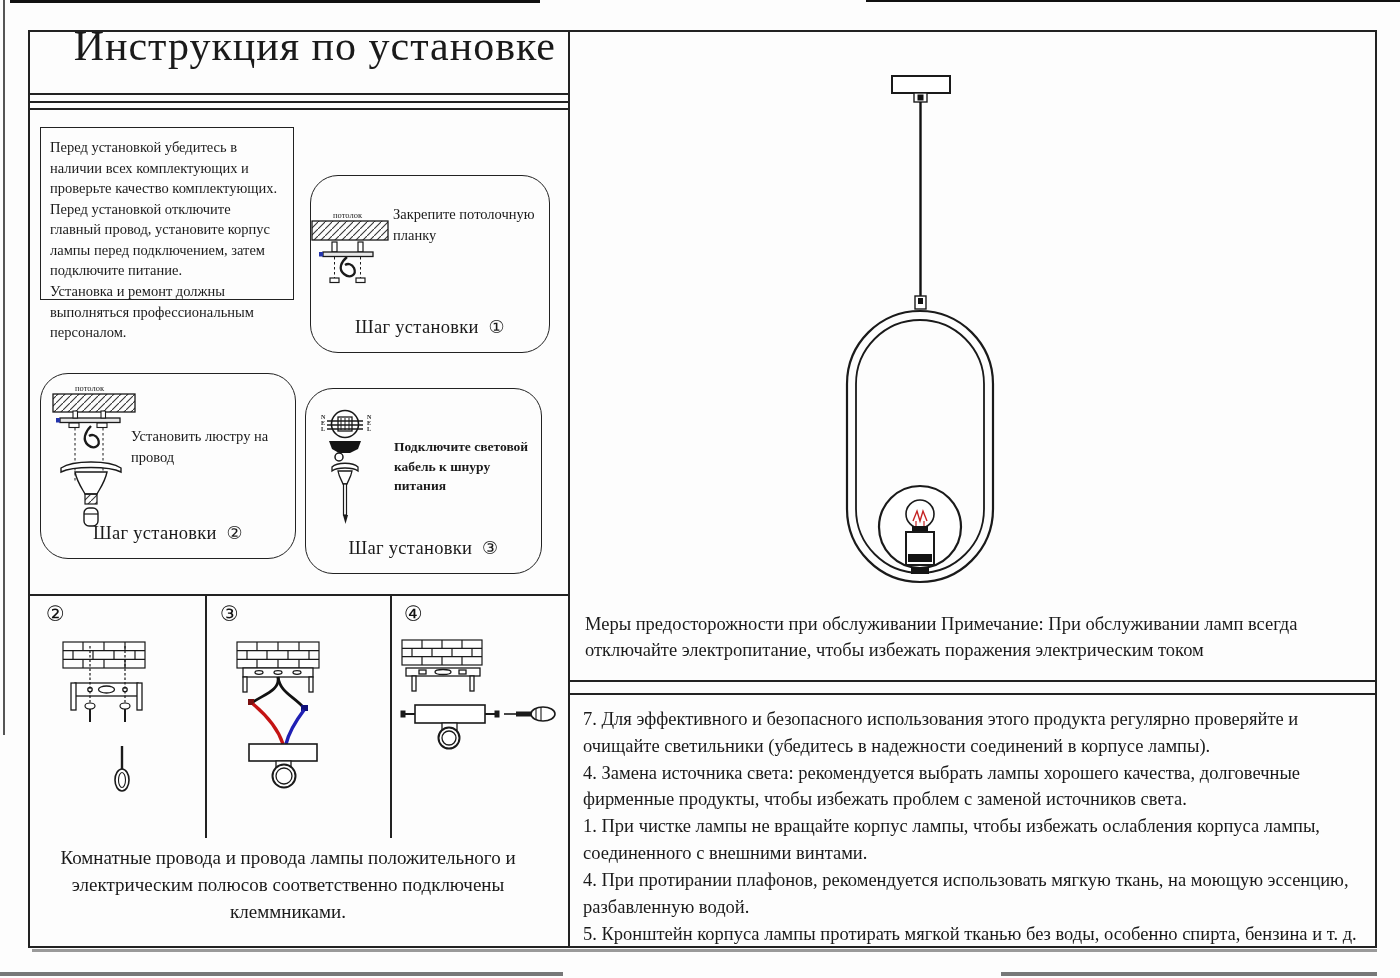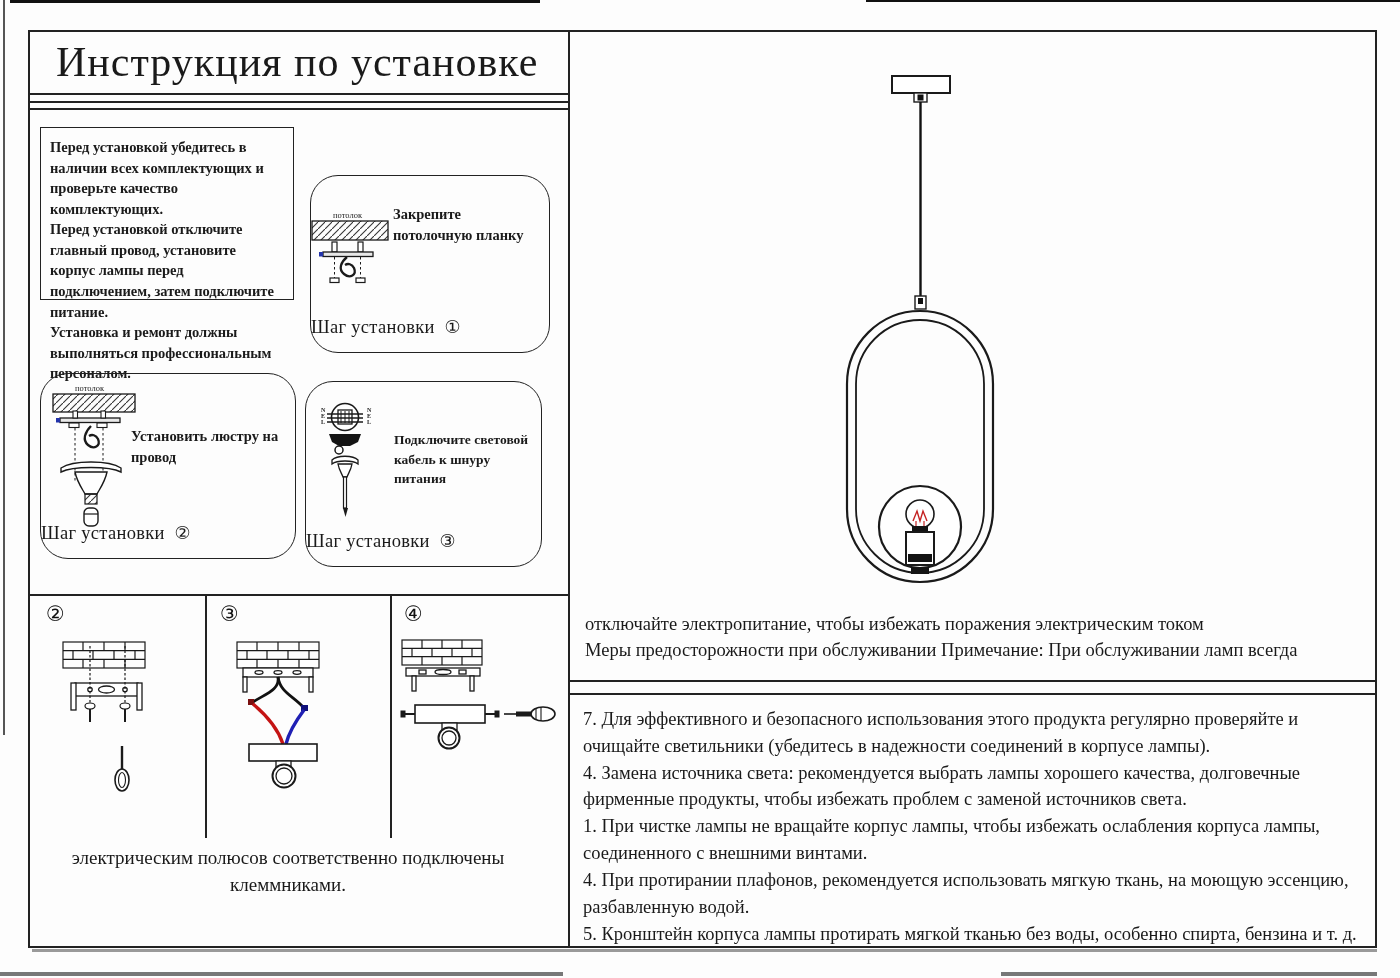--- a/index.html
+++ b/index.html
@@ -6,22 +6,22 @@
   body{
     width:1400px;height:978px;position:relative;background:#fdfdfd;
     font-family:"Liberation Serif","DejaVu Serif",serif;color:#1a1a1a;
     overflow:hidden;
   }
   .abs{position:absolute;}
   .line{position:absolute;background:#222;}
   .frame{position:absolute;border:2px solid #222;background:transparent;}
   .box{position:absolute;border:1.6px solid #222;}
   .rbox{position:absolute;border:1.7px solid #222;border-radius:28px;margin-top:48px;}
-  .smalltxt{font-size:14.5px;line-height:1.42;font-weight:700;}
-  .stepcap{position:absolute;bottom:14px;left:0;right:0;text-align:left;font-size:18.5px;letter-spacing:.3px;}
+  .smalltxt{font-size:14.5px;line-height:1.42;font-weight:400;}
+  .stepcap{position:absolute;bottom:14px;left:0;right:0;text-align:center;font-size:18.5px;letter-spacing:.3px;}
   .circnum{font-family:"DejaVu Sans","Liberation Sans",sans-serif;font-size:18px;}
   .panelnum{position:absolute;font-family:"DejaVu Sans","Liberation Sans",sans-serif;font-size:21px;color:#111;}
   .rtext{font-size:18.5px;line-height:1.4;}
   .list p{margin:0;font-size:18.5px;line-height:1.45;}
   .capline{font-size:19px;line-height:1.42;text-align:center;}
   svg{display:block;}
   svg text{font-family:"Liberation Serif","DejaVu Serif",serif;fill:#1a1a1a;}
 </style>
 </head>
 <body>
@@ -29,21 +29,21 @@
 <div class="line" style="left:10px;top:0;width:530px;height:3px;background:#111;"></div>
 <div class="line" style="left:866px;top:0;width:534px;height:2px;background:#111;"></div>
 <div class="line" style="left:3px;top:0;width:2px;height:735px;background:#555;"></div>
 <div class="line" style="left:0;top:972px;width:563px;height:4px;background:#777;"></div>
 <div class="line" style="left:1001px;top:972px;width:376px;height:4px;background:#777;"></div>
 <div class="line" style="left:32px;top:949px;width:1345px;height:3px;background:#9a9a9a;"></div>
 
 <div class="frame" style="left:28px;top:30px;width:1345px;height:914px;"></div>
 <div class="line" style="left:568px;top:30px;width:2px;height:916px;"></div>
 
-<div class="abs" style="left:56px;top:38px;width:500px;font-size:42px;letter-spacing:1px;">Инструкция по установке</div>
+<div class="abs" style="left:56px;top:22px;width:500px;font-size:42px;letter-spacing:1px;text-align:right;">Инструкция по установке</div>
 <div class="line" style="left:28px;top:93px;width:540px;height:2px;"></div>
 <div class="line" style="left:28px;top:101px;width:540px;height:2px;"></div>
 <div class="line" style="left:28px;top:108px;width:540px;height:2px;"></div>
 
 <div class="box" style="left:40px;top:127px;width:254px;height:173px;padding:9px 9px;box-sizing:border-box;">
   <div class="smalltxt">Перед установкой убедитесь в наличии всех комплектующих и проверьте качество комплектующих.</div>
   <div class="smalltxt">Перед установкой отключите главный провод, установите корпус лампы перед подключением, затем подключите питание.</div>
   <div class="smalltxt">Установка и ремонт должны выполняться профессиональным персоналом.</div>
 </div>
 
@@ -97,21 +97,21 @@
     <rect x="35" y="126" width="14" height="18" rx="5" fill="#fff" stroke="#1a1a1a" stroke-width="1.4"></rect>
     <line x1="35" y1="132" x2="49" y2="132" stroke="#1a1a1a" stroke-width="1.2"></line>
   </svg>
   <div class="abs smalltxt" style="left:90px;top:52px;width:155px;">Установить люстру на провод</div>
   <div class="stepcap">
     <span>Шаг установки</span>&nbsp;
     <span class="circnum">②</span>
   </div>
 </div>
 
-<div class="rbox" style="left:305px;top:333px;width:235px;height:184px;">
+<div class="rbox" style="left:305px;top:340px;width:235px;height:184px;">
   <svg style="position:absolute;left:14px;top:18px;" width="62" height="128" viewBox="0 0 62 128">
     <circle cx="25" cy="17" r="13.5" fill="#fff" stroke="#1a1a1a" stroke-width="1.6"></circle>
     <rect x="18" y="10" width="14" height="14" fill="#fff" stroke="#1a1a1a" stroke-width="1.3"></rect>
     <line x1="7" y1="14" x2="43" y2="14" stroke="#1a1a1a" stroke-width="1.5"></line>
     <line x1="7" y1="18" x2="43" y2="18" stroke="#1a1a1a" stroke-width="1.5"></line>
     <line x1="7" y1="22" x2="43" y2="22" stroke="#1a1a1a" stroke-width="1.5"></line>
     <line x1="21" y1="11" x2="21" y2="23" stroke="#1a1a1a" stroke-width="1"></line>
     <line x1="25" y1="11" x2="25" y2="23" stroke="#1a1a1a" stroke-width="1"></line>
     <line x1="29" y1="11" x2="29" y2="23" stroke="#1a1a1a" stroke-width="1"></line>
     <text x="1" y="12" font-size="6" font-weight="bold">N</text>
@@ -254,20 +254,21 @@
   <g>
     <line x1="112" y1="116" x2="124" y2="116" stroke="#1a1a1a" stroke-width="1.6"></line>
     <rect x="124" y="113.5" width="16" height="5" fill="#1a1a1a"></rect>
     <ellipse cx="151" cy="116" rx="12" ry="7" fill="#fff" stroke="#1a1a1a" stroke-width="1.6"></ellipse>
     <line x1="144" y1="111" x2="144" y2="121" stroke="#1a1a1a" stroke-width="1.1"></line>
     <line x1="149" y1="109.5" x2="149" y2="122.5" stroke="#1a1a1a" stroke-width="1.1"></line>
   </g>
 </svg>
 
 <div class="abs" style="left:48px;top:845px;width:480px;">
+  <div class="capline">Комнатные провода и провода лампы положительного и</div>
   <div class="capline">электрическим полюсов соответственно подключены</div>
   <div class="capline">клеммниками.</div>
 </div>
 
 <svg class="abs" style="left:810px;top:60px;" width="280" height="535" viewBox="0 0 280 535">
   <rect x="82" y="16" width="58" height="17" fill="#fff" stroke="#1a1a1a" stroke-width="2"></rect>
   <rect x="104" y="33" width="13" height="9" fill="#fff" stroke="#1a1a1a" stroke-width="1.4"></rect>
   <rect x="107.5" y="34.5" width="6" height="6" fill="#111"></rect>
   <line x1="110.5" y1="42" x2="110.5" y2="236" stroke="#111" stroke-width="2.4"></line>
   <rect x="105" y="236" width="11" height="13" fill="#fff" stroke="#1a1a1a" stroke-width="1.4"></rect>
@@ -279,22 +280,22 @@
   <path d="M103,461 L107,451 L110,461 L113,451 L117,461" fill="none" stroke-width="1.4" stroke="#c42222"></path>
   <line x1="106" y1="461" x2="106" y2="467" stroke-width="1.2" stroke="#c42222"></line>
   <line x1="114" y1="461" x2="114" y2="467" stroke-width="1.2" stroke="#c42222"></line>
   <rect x="102" y="466" width="16" height="6" fill="#141414"></rect>
   <rect x="96" y="472" width="28" height="33" fill="#fff" stroke="#1a1a1a" stroke-width="2"></rect>
   <rect x="98" y="494" width="24" height="8" fill="#141414"></rect>
   <rect x="101" y="507" width="18" height="7" fill="#141414"></rect>
 </svg>
 
 <div class="abs rtext" style="left:585px;top:612px;width:775px;">
+  <div>Меры предосторожности при обслуживании Примечание: При обслуживании ламп всегда</div>
   <div>отключайте электропитание, чтобы избежать поражения электрическим током</div>
-  <div>Меры предосторожности при обслуживании Примечание: При обслуживании ламп всегда</div>
 </div>
 
 <div class="line" style="left:568px;top:680px;width:807px;height:2px;"></div>
 <div class="line" style="left:568px;top:693px;width:807px;height:2px;"></div>
 
 <div class="abs list" style="left:583px;top:706px;width:786px;">
   <p>7. Для эффективного и безопасного использования этого продукта регулярно проверяйте и очищайте светильники (убедитесь в надежности соединений в корпусе лампы).</p>
   <p>4. Замена источника света: рекомендуется выбрать лампы хорошего качества, долговечные фирменные продукты, чтобы избежать проблем с заменой источников света.</p>
   <p>1. При чистке лампы не вращайте корпус лампы, чтобы избежать ослабления корпуса лампы, соединенного с внешними винтами.</p>
   <p>4. При протирании плафонов, рекомендуется использовать мягкую ткань, на моющую эссенцию, разбавленную водой.</p>

